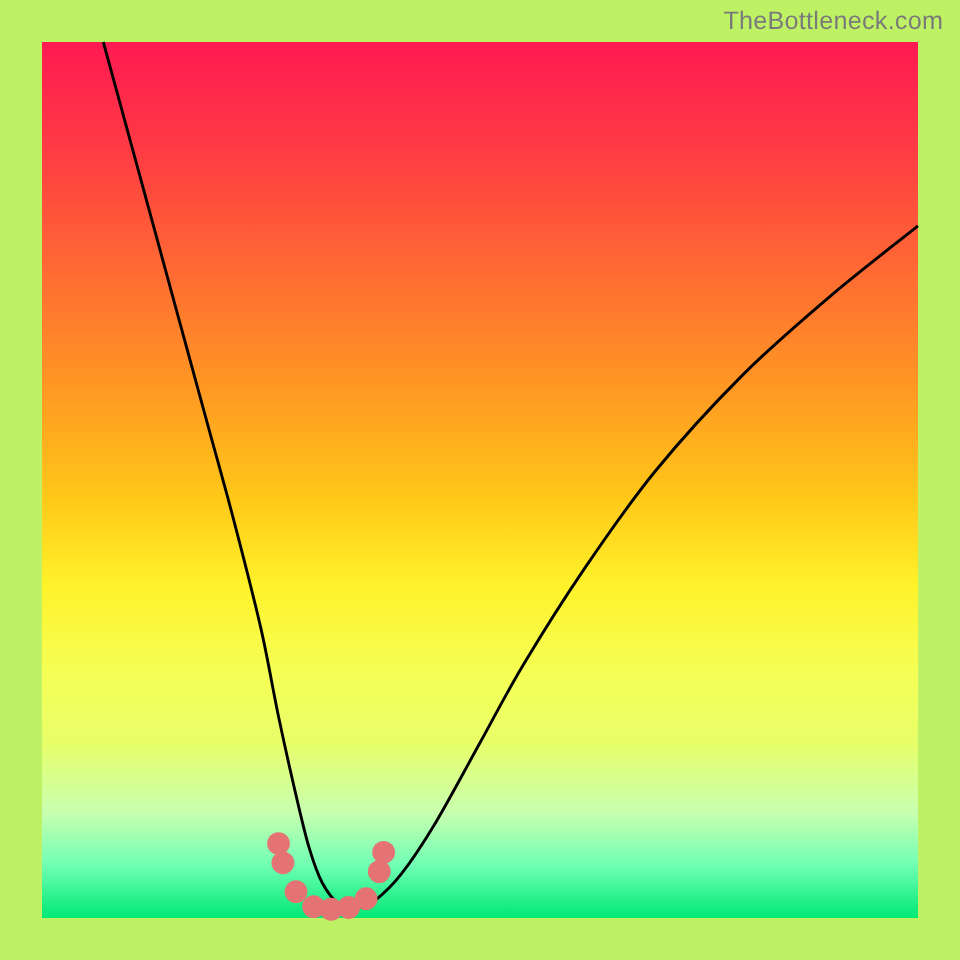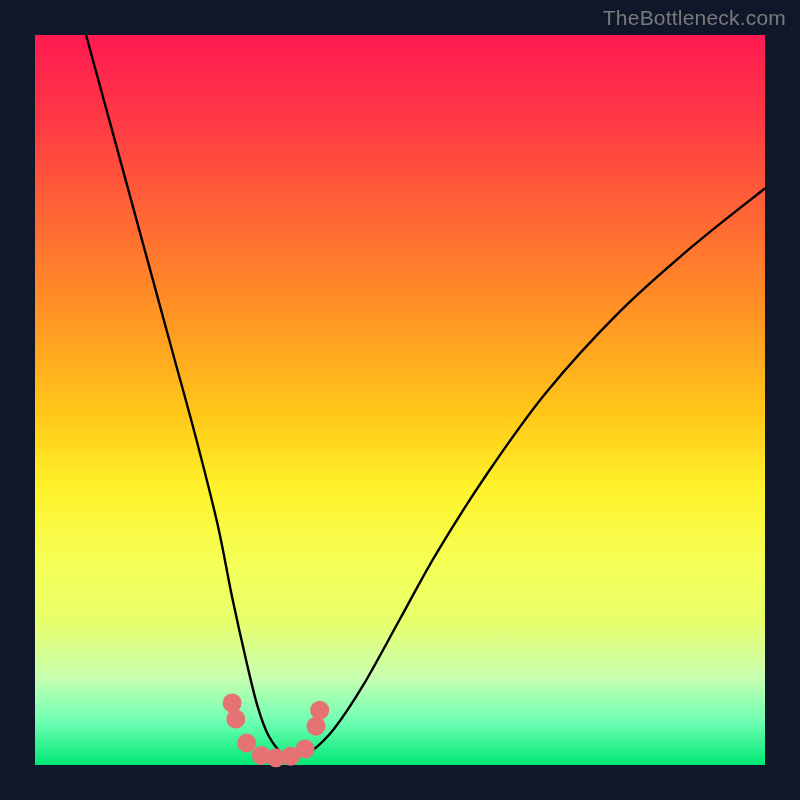--- a/index.html
+++ b/index.html
@@ -10,21 +10,21 @@
     background: #000;
     overflow: hidden;
     font-family: Arial, Helvetica, sans-serif;
   }
   .frame {
     position: absolute;
     left: 0;
     top: 0;
     width: 800px;
     height: 800px;
-    background: #0f172a;
+    background: #bef264;
   }
   .plot {
     position: absolute;
     left: 35px;
     top: 35px;
     width: 730px;
     height: 730px;
     
     background: linear-gradient(
       to bottom,

